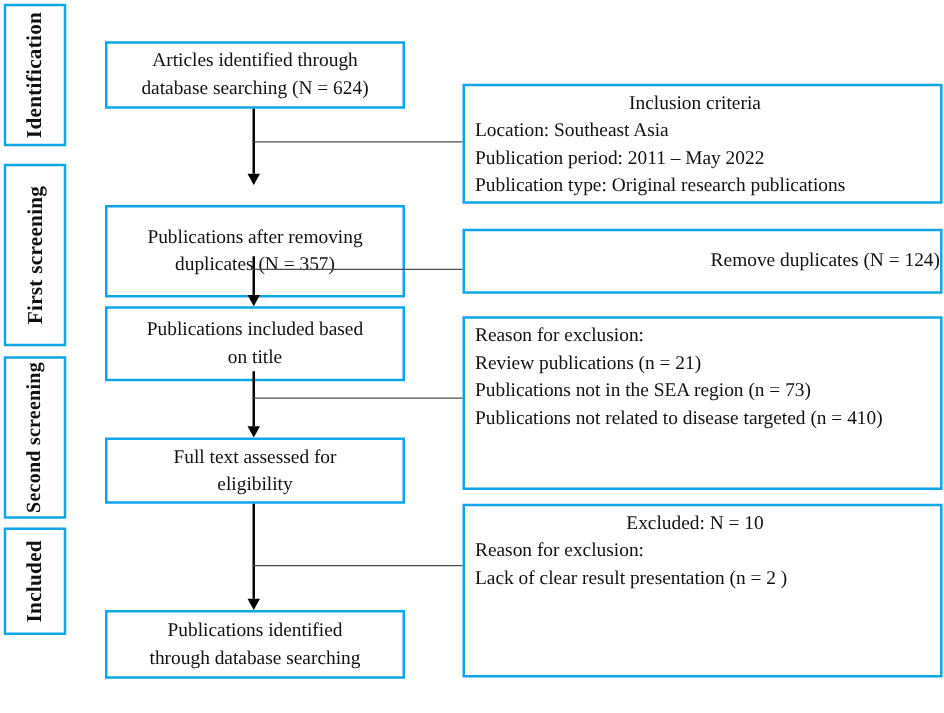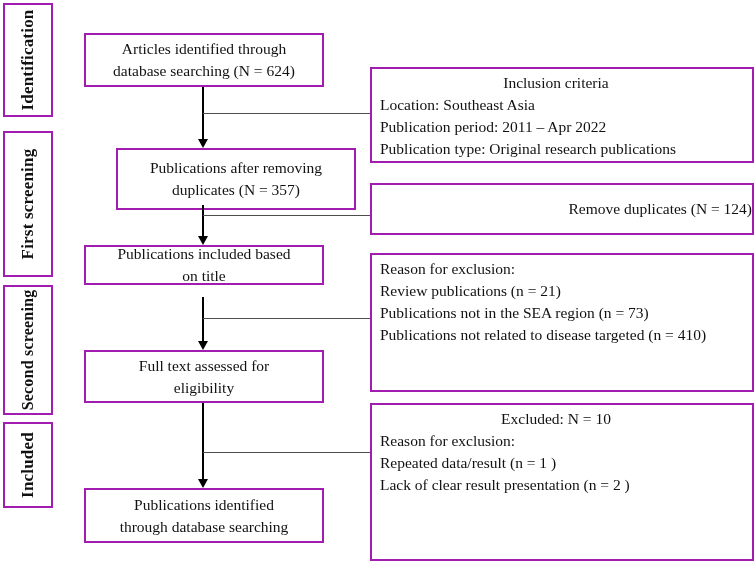--- a/index.html
+++ b/index.html
@@ -3,21 +3,21 @@
 <meta charset="utf-8">
 <style>
   html,body{margin:0;padding:0;background:#ffffff;}
   .canvas{
     position:relative;width:755px;height:570px;background:#ffffff;
     font-family:"Liberation Serif","DejaVu Serif",serif;color:#111;
     overflow:hidden;
   }
   .gbox{
     position:absolute;box-sizing:border-box;background:#ffffff;
-    border:2px solid #a21caf;
+    border:2px solid #0ea5e9;
   }
   .stage{display:flex;align-items:center;justify-content:center;}
   .stage span{
     transform:rotate(-90deg);white-space:nowrap;font-weight:bold;
     font-size:17px;letter-spacing:.2px;
   }
   .mainbox{
     display:flex;flex-direction:column;align-items:center;justify-content:center;
     text-align:center;font-size:15.5px;line-height:22px;
   }
@@ -48,59 +48,58 @@
     <span style="font-size:16px;">Second screening</span>
   </div>
   <div class="gbox stage" style="left:3px;top:422px;width:50px;height:86px;">
     <span>Included</span>
   </div>
 
   <div class="gbox mainbox" style="left:84px;top:33px;width:240px;height:54px;">
     <div>Articles identified through</div>
     <div>database searching (N = 624)</div>
   </div>
-  <div class="gbox mainbox" style="left:84px;top:148px;width:240px;height:62px;margin-left:32px;">
+  <div class="gbox mainbox" style="left:84px;top:164px;width:240px;height:74px;">
     <div>Publications after removing</div>
     <div>duplicates (N = 357)</div>
   </div>
-  <div class="gbox mainbox" style="left:84px;top:245px;width:240px;height:40px;align-items:center;">
+  <div class="gbox mainbox" style="left:84px;top:245px;width:240px;height:60px;align-items:center;">
     <div>Publications included based</div>
     <div>on title</div>
   </div>
   <div class="gbox mainbox" style="left:84px;top:350px;width:240px;height:53px;">
     <div>Full text assessed for</div>
     <div>eligibility</div>
   </div>
   <div class="gbox mainbox" style="left:84px;top:488px;width:240px;height:55px;">
     <div>Publications identified</div>
     <div>through database searching</div>
   </div>
 
   <div class="gbox sidebox" style="left:370px;top:67px;width:384px;height:96px;">
     <div class="title">Inclusion criteria</div>
     <div class="line">Location: Southeast Asia</div>
-    <div class="line">Publication period: 2011 – Apr 2022</div>
+    <div class="line">Publication period: 2011 – May 2022</div>
     <div class="line">Publication type: Original research publications</div>
   </div>
 
   <div class="gbox sidebox center-only" style="left:370px;top:183px;width:384px;height:52px;">
     <div class="title">Remove duplicates (N = 124)</div>
   </div>
 
   <div class="gbox sidebox" style="left:370px;top:253px;width:384px;height:139px;">
     <div class="line">Reason for exclusion:</div>
     <div class="line">Review publications (n = 21)</div>
     <div class="line">Publications not in the SEA region (n = 73)</div>
     <div class="line">Publications not related to disease targeted (n = 410)</div>
   </div>
 
-  <div class="gbox sidebox" style="left:370px;top:403px;width:384px;height:158px;">
+  <div class="gbox sidebox" style="left:370px;top:403px;width:384px;height:139px;">
     <div class="title">Excluded: N = 10</div>
     <div class="line">Reason for exclusion:</div>
-    <div class="line">Repeated data/result (n = 1 )</div>
     <div class="line">Lack of clear result presentation (n = 2 )</div>
   </div>
 
   <div class="vline" style="left:202px;top:87px;height:52px;"></div>
   <div class="ahead" style="left:198px;top:139px;"></div>
 
   <div class="vline" style="left:202px;top:205px;height:31px;"></div>
   <div class="ahead" style="left:198px;top:236px;"></div>
 
   <div class="vline" style="left:202px;top:297px;height:44px;"></div>

